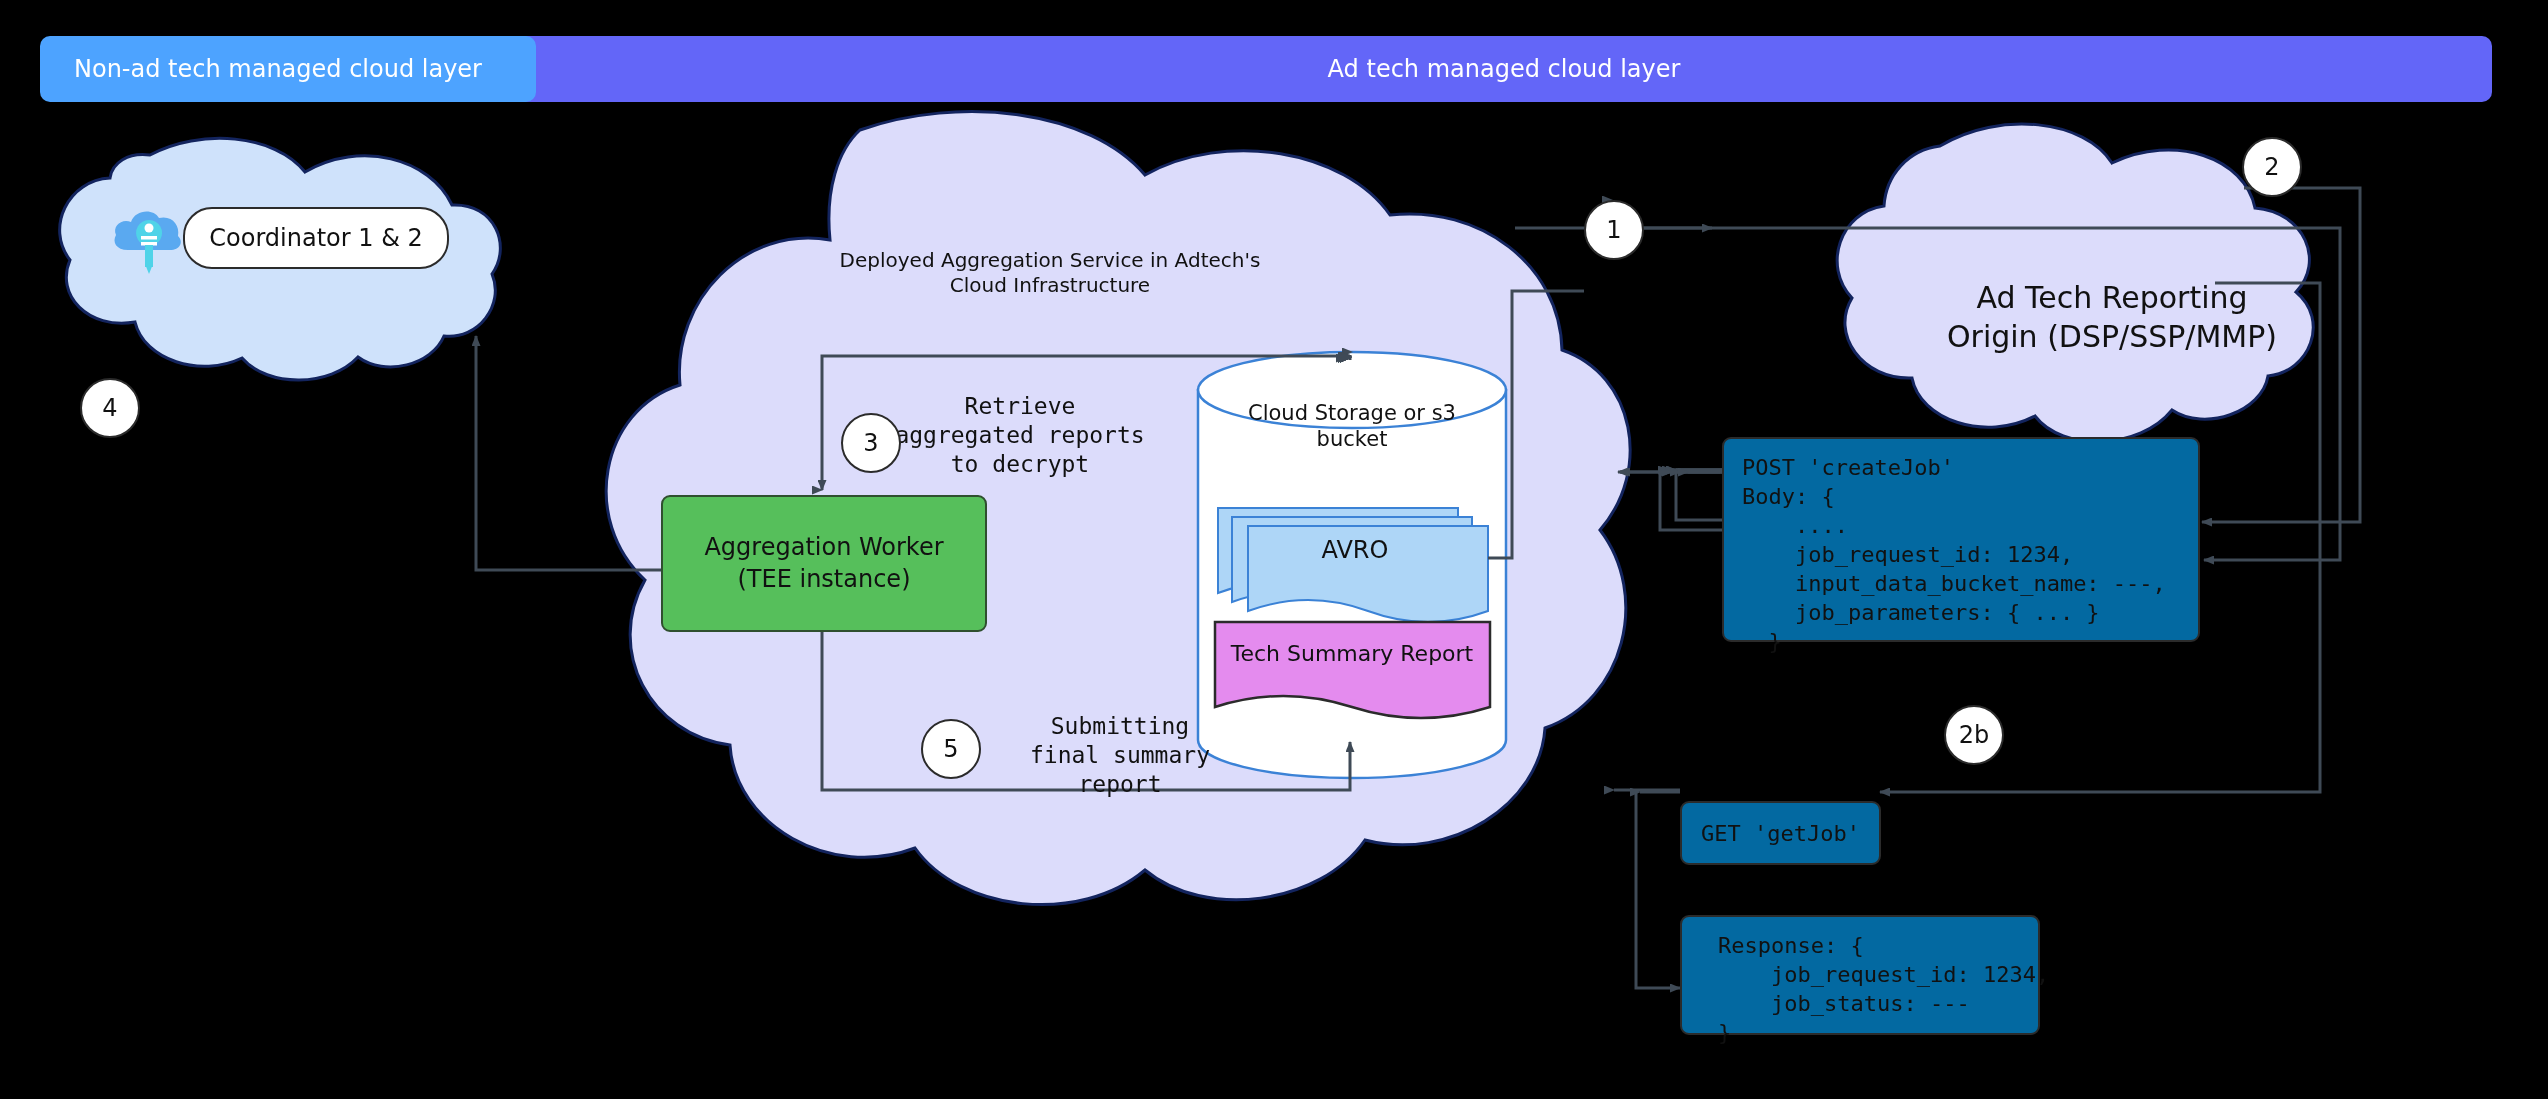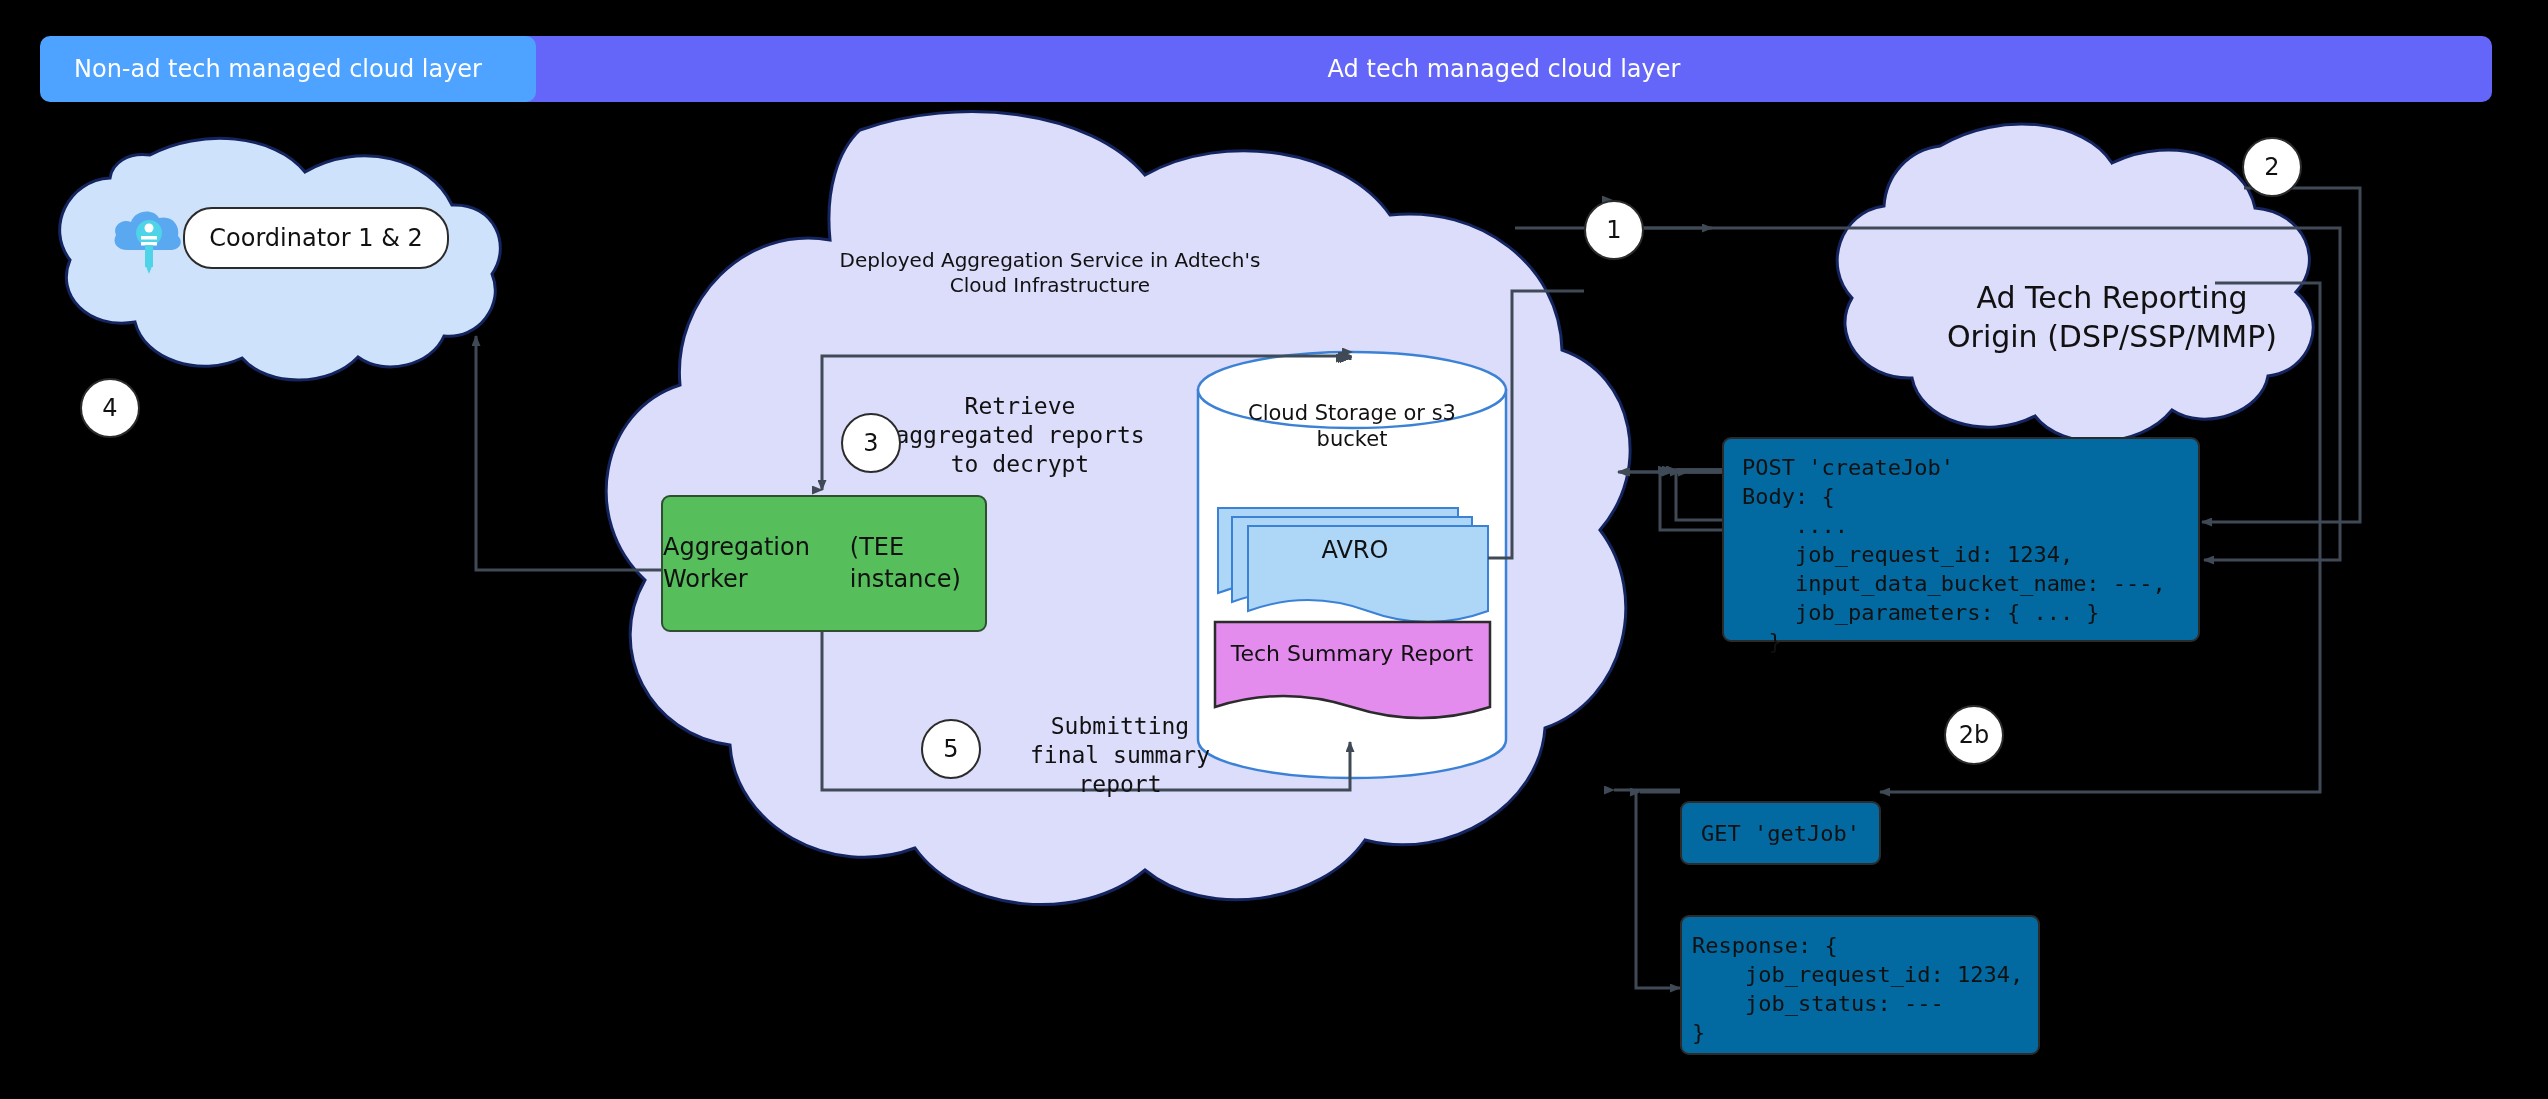--- a/index.html
+++ b/index.html
@@ -23,42 +23,42 @@
       background:#fff;border:2px solid #2b2b2b;border-radius:29px;
       display:flex;align-items:center;justify-content:center;
       font-size:24px;color:#111;font-family:"DejaVu Sans",sans-serif;}
 
   #key-icon{position:absolute;left:108px;top:198px;width:82px;height:82px;}
 
   #main-title{left:700px;top:248px;width:700px;font-size:20px;}
 
   #worker-box{position:absolute;left:661px;top:495px;width:322px;height:133px;
       background:#56bf5b;border:2px solid #2f4f2f;border-radius:9px;
-      display:flex;align-items:center;justify-content:center;
+      display:flex;flex-direction:column;align-items:center;justify-content:center;
       font-size:24px;color:#111;line-height:1.3;}
 
   #cyl-title{left:1212px;top:400px;width:280px;font-size:21px;}
   #avro-lbl{left:1230px;top:535px;width:250px;font-size:24px;}
   #fsr-lbl{left:1212px;top:640px;width:280px;font-size:22px;}
 
   #s3-lbl{left:1902px;top:230px;width:420px;font-size:30px;line-height:1.3;margin-top:48px;}
 
   #step3-lbl{left:890px;top:392px;width:260px;font-size:23px;
              font-family:"DejaVu Sans Mono",monospace;}
   #step5-lbl{left:1005px;top:712px;width:230px;font-size:23px;
              font-family:"DejaVu Sans Mono",monospace;}
 
   .codebox{position:absolute;background:#0369a1;border:2px solid #2b2b2b;border-radius:9px;
       font-family:"DejaVu Sans Mono",monospace;color:#111;white-space:pre;}
   #code-create{left:1722px;top:437px;width:478px;height:205px;font-size:22px;
       padding:14px 0 0 18px;box-sizing:border-box;line-height:1.32;}
   #code-get{left:1680px;top:762px;width:197px;height:60px;font-size:22px;
       display:flex;align-items:center;justify-content:center;padding:0;margin-top:39px;}
-  #code-resp{left:1680px;top:915px;width:360px;height:140px;font-size:22px;
-      padding:14px 0 0 10px;box-sizing:border-box;line-height:1.32;}
+  #code-resp{left:1680px;top:915px;width:360px;height:120px;font-size:22px;
+      padding:14px 0 0 36px;box-sizing:border-box;line-height:1.32;}
 
   .stepnum{position:absolute;width:56px;height:56px;border-radius:50%;
       background:#fff;border:2px solid #2b2b2b;
       display:flex;align-items:center;justify-content:center;
       font-size:24px;color:#111;font-family:"DejaVu Sans",sans-serif;}
   #sn1{left:1584px;top:200px;}
   #sn2{left:2242px;top:137px;}
   #sn2b{left:1944px;top:705px;}
   #sn3{left:841px;top:413px;}
   #sn4{left:80px;top:378px;}

